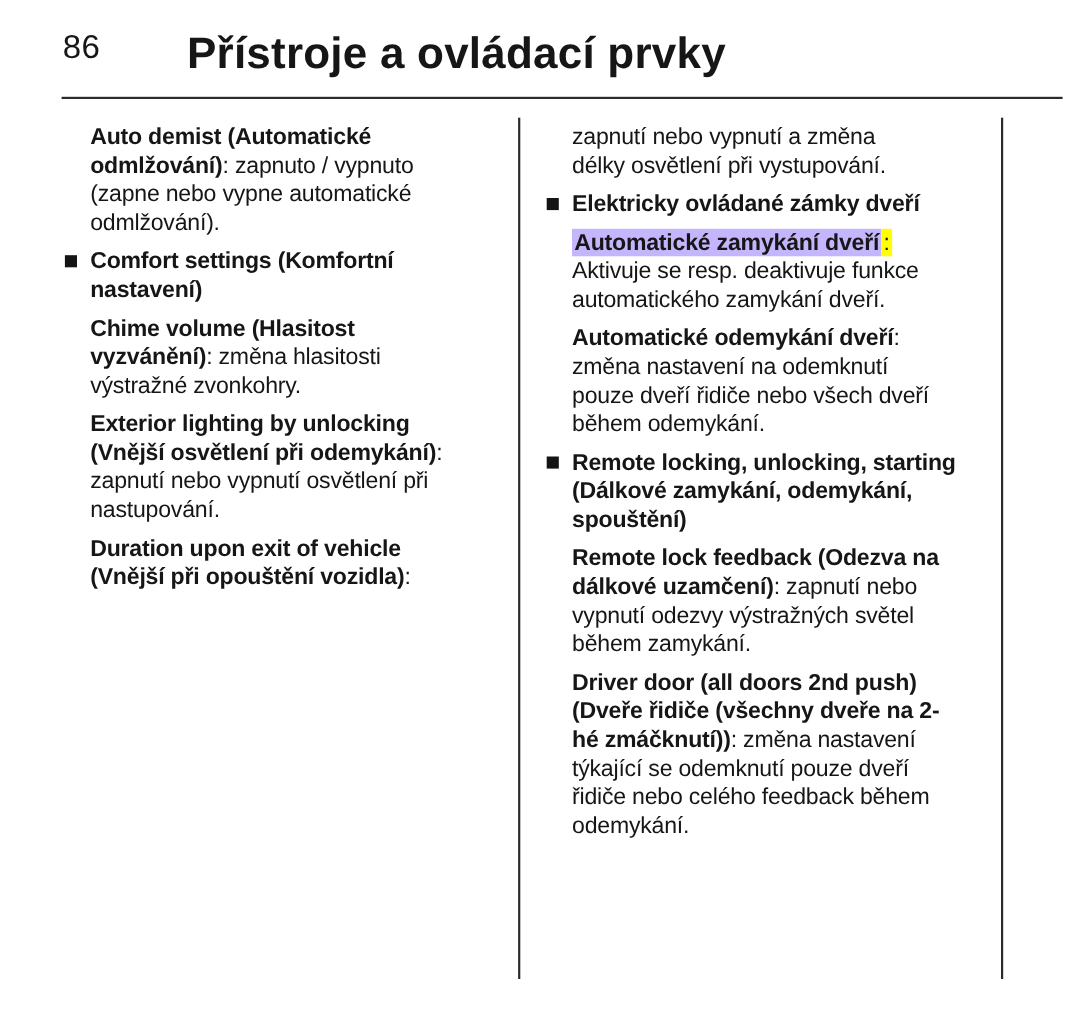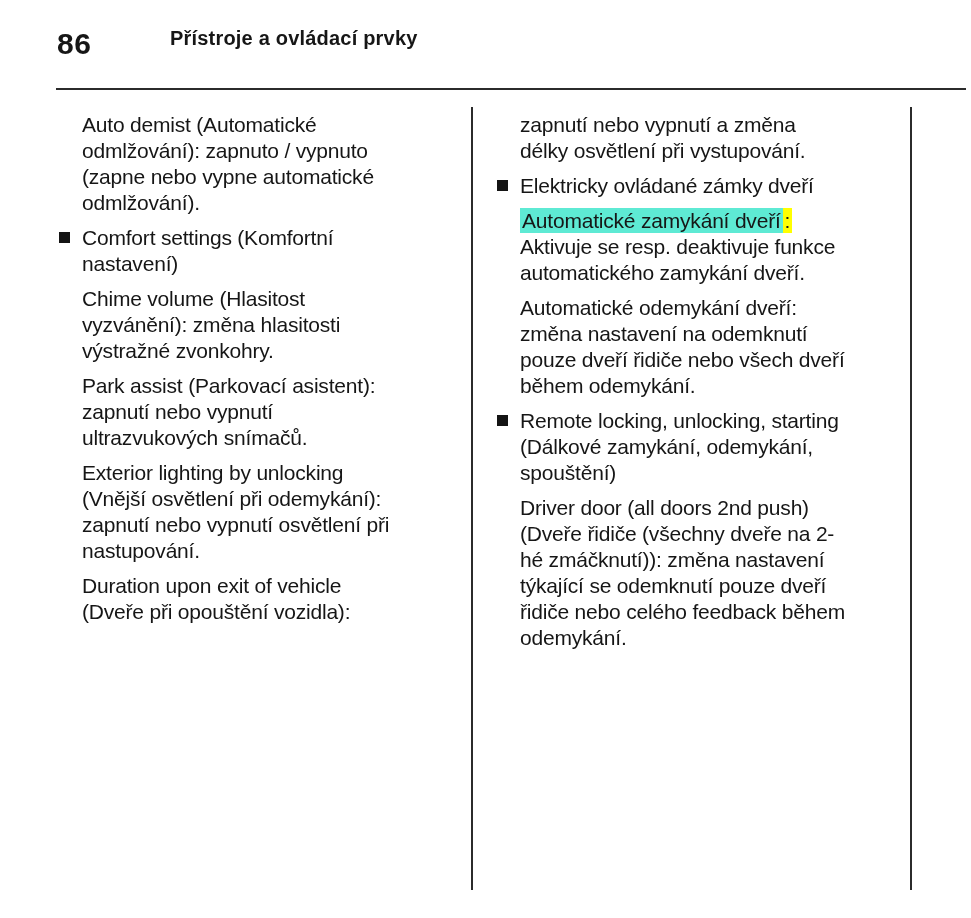--- a/index.html
+++ b/index.html
@@ -6,25 +6,25 @@
   body {
     width: 971px; height: 918px;
     background: #ffffff;
     font-family: "Liberation Sans", sans-serif;
     color: #161616;
     position: relative;
     overflow: hidden;
   }
   .pagenum {
     position: absolute; left: 57px; top: 27px;
-    font-size: 30px; font-weight: bold; letter-spacing: 0.5px;
+    font-size: 30px; font-weight: normal; letter-spacing: 0.5px;
   }
   .title {
     position: absolute; left: 170px; top: 27px;
-    font-size: 20px; font-weight: bold; letter-spacing: 0.2px;
+    font-size: 40px; font-weight: bold; letter-spacing: 0.2px;
   }
   .rule {
     position: absolute; left: 56px; top: 88px;
     width: 910px; height: 2px; background: #2b2b2b;
   }
   .vline {
     position: absolute; top: 107px; height: 783px; width: 2px;
     background: #2b2b2b;
   }
   .vmid   { left: 471px; }
@@ -32,21 +32,21 @@
   .col { position: absolute; top: 112px; }
   .col-left  { left: 58px;  width: 404px; }
   .col-right { left: 496px; width: 406px; }
   .entry { position: relative; padding-left: 24px; margin: 0 0 9px 0; }
   .entry-text {
     margin: 0;
     font-size: 21px; line-height: 26px;
     white-space: pre;
     letter-spacing: -0.2px;
   }
-  .seg-bold { font-weight: normal; }
+  .seg-bold { font-weight: bold; }
   .bullet {
     position: absolute; left: 1px; top: 7px;
     width: 11px; height: 11px; background: #141414;
   }
   .hl { padding: 1px 2px; }
 </style>
 </head>
 <body>
 
 <span class="pagenum">86</span>
@@ -64,63 +64,64 @@
       <span class="bullet"></span>
       <p class="entry-text"><span class="seg-bold ">Comfort settings (Komfortní
 nastavení)</span></p>
     </div>
     <div class="entry">
       <p class="entry-text"><span class="seg-bold ">Chime volume (Hlasitost
 vyzvánění)</span><span class="">: změna hlasitosti
 výstražné zvonkohry.</span></p>
     </div>
     <div class="entry">
-      <p class="entry-text"><span class="seg-bold ">Park assist (Parkovací asistent)</span><span class="">:
-zapnutí nebo vypnutí
-ultrazvukových snímačů.</span></p>
-    </div>
-    <div class="entry">
       <p class="entry-text"><span class="seg-bold ">Exterior lighting by unlocking
 (Vnější osvětlení při odemykání)</span><span class="">:
 zapnutí nebo vypnutí osvětlení při
 nastupování.</span></p>
     </div>
     <div class="entry">
       <p class="entry-text"><span class="seg-bold ">Duration upon exit of vehicle
-(Dveře při opouštění vozidla)</span><span class="">:</span></p>
+(Vnější při opouštění vozidla)</span><span class="">:</span></p>
     </div>
   </section>
 <div class="vline vmid"></div>
 <section class="col col-right">
     <div class="entry">
       <p class="entry-text"><span class="">zapnutí nebo vypnutí a změna
 délky osvětlení při vystupování.</span></p>
     </div>
     <div class="entry">
       <span class="bullet"></span>
       <p class="entry-text"><span class="seg-bold ">Elektricky ovládané zámky dveří</span></p>
     </div>
     <div class="entry">
-      <p class="entry-text"><span class="seg-bold hl" style="background: #5eead4;">Automatické zamykání dveří</span><span class="hl" style="background: rgb(255, 255, 0);">:</span><span class="">
+      <p class="entry-text"><span class="seg-bold hl" style="background: #c4b5fd;">Automatické zamykání dveří</span><span class="hl" style="background: rgb(255, 255, 0);">:</span><span class="">
 Aktivuje se resp. deaktivuje funkce
 automatického zamykání dveří.</span></p>
     </div>
     <div class="entry">
       <p class="entry-text"><span class="seg-bold ">Automatické odemykání dveří</span><span class="">:
 změna nastavení na odemknutí
 pouze dveří řidiče nebo všech dveří
 během odemykání.</span></p>
     </div>
     <div class="entry">
       <span class="bullet"></span>
       <p class="entry-text"><span class="seg-bold ">Remote locking, unlocking, starting
 (Dálkové zamykání, odemykání,
 spouštění)</span></p>
     </div>
     <div class="entry">
+      <p class="entry-text"><span class="seg-bold ">Remote lock feedback (Odezva na
+dálkové uzamčení)</span><span class="">: zapnutí nebo
+vypnutí odezvy výstražných světel
+během zamykání.</span></p>
+    </div>
+    <div class="entry">
       <p class="entry-text"><span class="seg-bold ">Driver door (all doors 2nd push)
 (Dveře řidiče (všechny dveře na 2-
 hé zmáčknutí))</span><span class="">: změna nastavení
 týkající se odemknutí pouze dveří
 řidiče nebo celého feedback během
 odemykání.</span></p>
     </div>
   </section>
 <div class="vline vright"></div>
 

